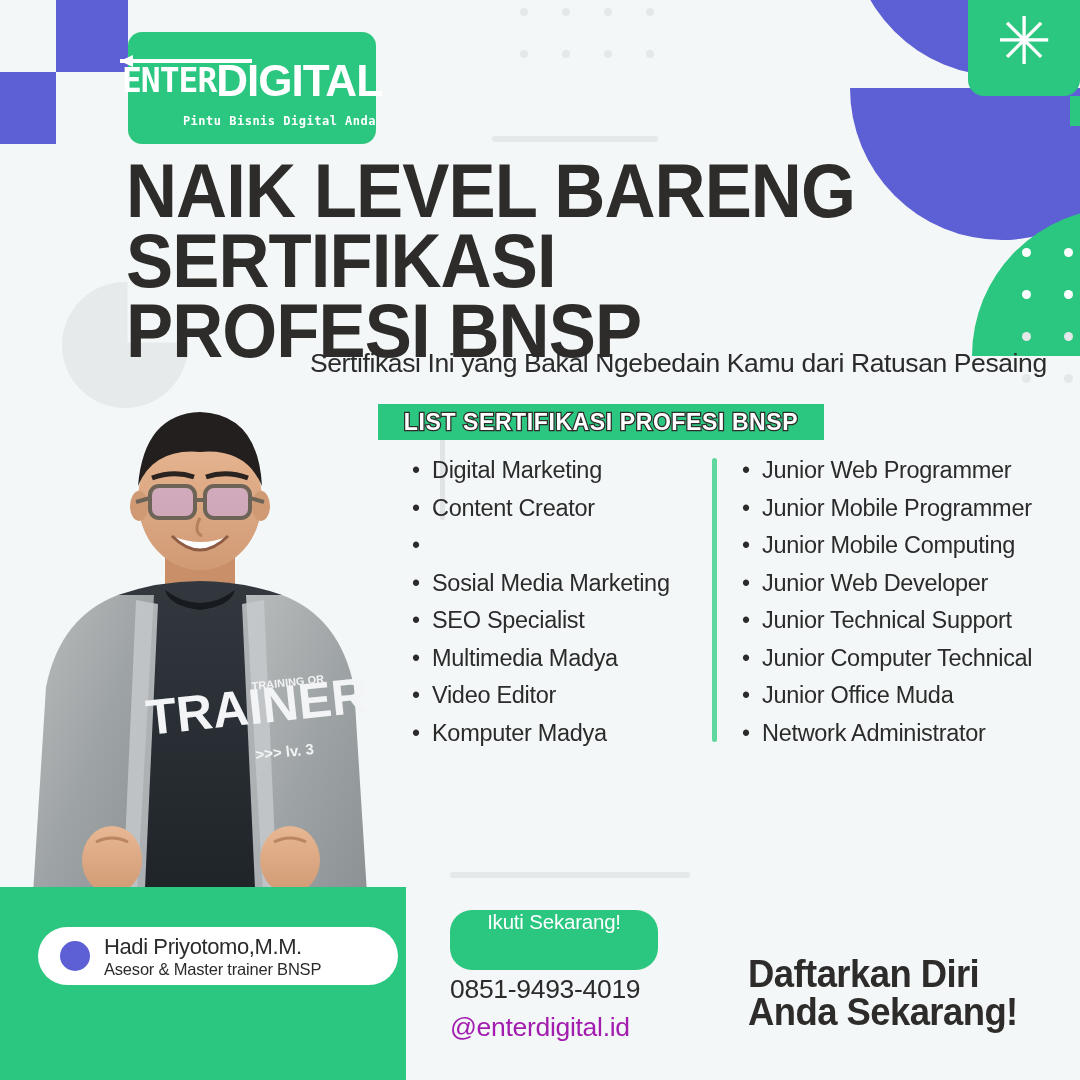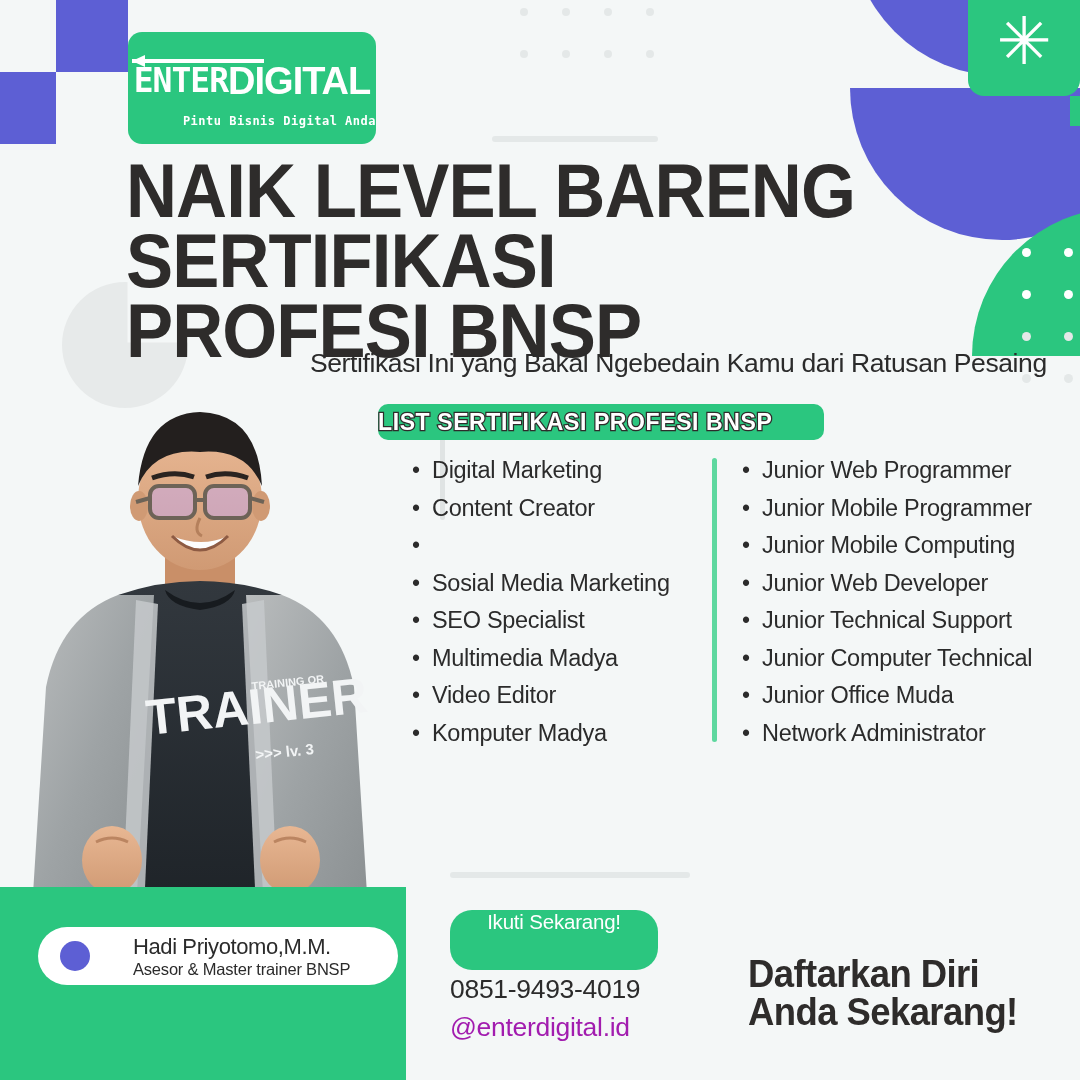--- a/index.html
+++ b/index.html
@@ -76,21 +76,21 @@
     content:""; position:absolute; left:0; right:0; bottom:0;
     height:4px; background:#ffffff;
   }
   .logo-arrow::before {
     content:""; position:absolute; left:0; bottom:-4px;
     border-top:6px solid transparent; border-bottom:6px solid transparent;
     border-right:13px solid #ffffff;
   }
   .logo-digital {
     font-family:"Liberation Sans", sans-serif;
-    font-weight:bold; font-size:38px; color:#ffffff;
+    font-weight:bold; font-size:44px; color:#ffffff;
     letter-spacing:-1px; line-height:34px;
   }
   .logo-tag {
     position:absolute; left:0; right:0; top:82px;
     text-align:right; color:#ffffff;
     font-family:"DejaVu Sans Mono", monospace;
     font-weight:bold; font-size:12px; letter-spacing:0.5px;
   }
 
   
@@ -104,21 +104,21 @@
   .subhead {
     position:absolute; left:310px; top:348px; width:790px;
     font-size:26.5px; color:#2b2b2b; letter-spacing:-0.4px;
     white-space:nowrap;
   }
 
   
   .list-banner {
     position:absolute; left:378px; top:404px; width:446px; height:36px;
     background:#2bc67f;
-    display:flex; align-items:center; justify-content:flex-start;border-radius:10px;
+    display:flex; align-items:center; justify-content:center;
   }
   .list-banner-txt {
     font-weight:bold; font-size:23px; color:#ffffff;
     letter-spacing:0.6px;
     -webkit-text-stroke:2.5px #2e2c2b;
     paint-order:stroke fill;
   }
 
   
   .lists { position:absolute; left:412px; top:452px; width:668px; display:flex; }
@@ -139,21 +139,21 @@
   }
 
   
   .panel {
     position:absolute; left:0; bottom:0; width:406px; height:193px;
     background:#2bc67f;
   }
   .namecard {
     position:absolute; left:38px; top:40px; width:360px; height:58px;
     background:#ffffff; border-radius:29px;
-    display:flex; align-items:center;gap:29px;
+    display:flex; align-items:center;
   }
   .avatar {
     width:30px; height:30px; border-radius:50%;
     background:#5d5fd4; margin-left:22px; flex:0 0 30px;
   }
   .nametxt { margin-left:14px; }
   .nm { font-size:22px; color:#2b2b2b; letter-spacing:-0.4px; line-height:25px; }
   .rl { font-size:16.5px; color:#2b2b2b; letter-spacing:-0.2px; line-height:20px; }
 
   

